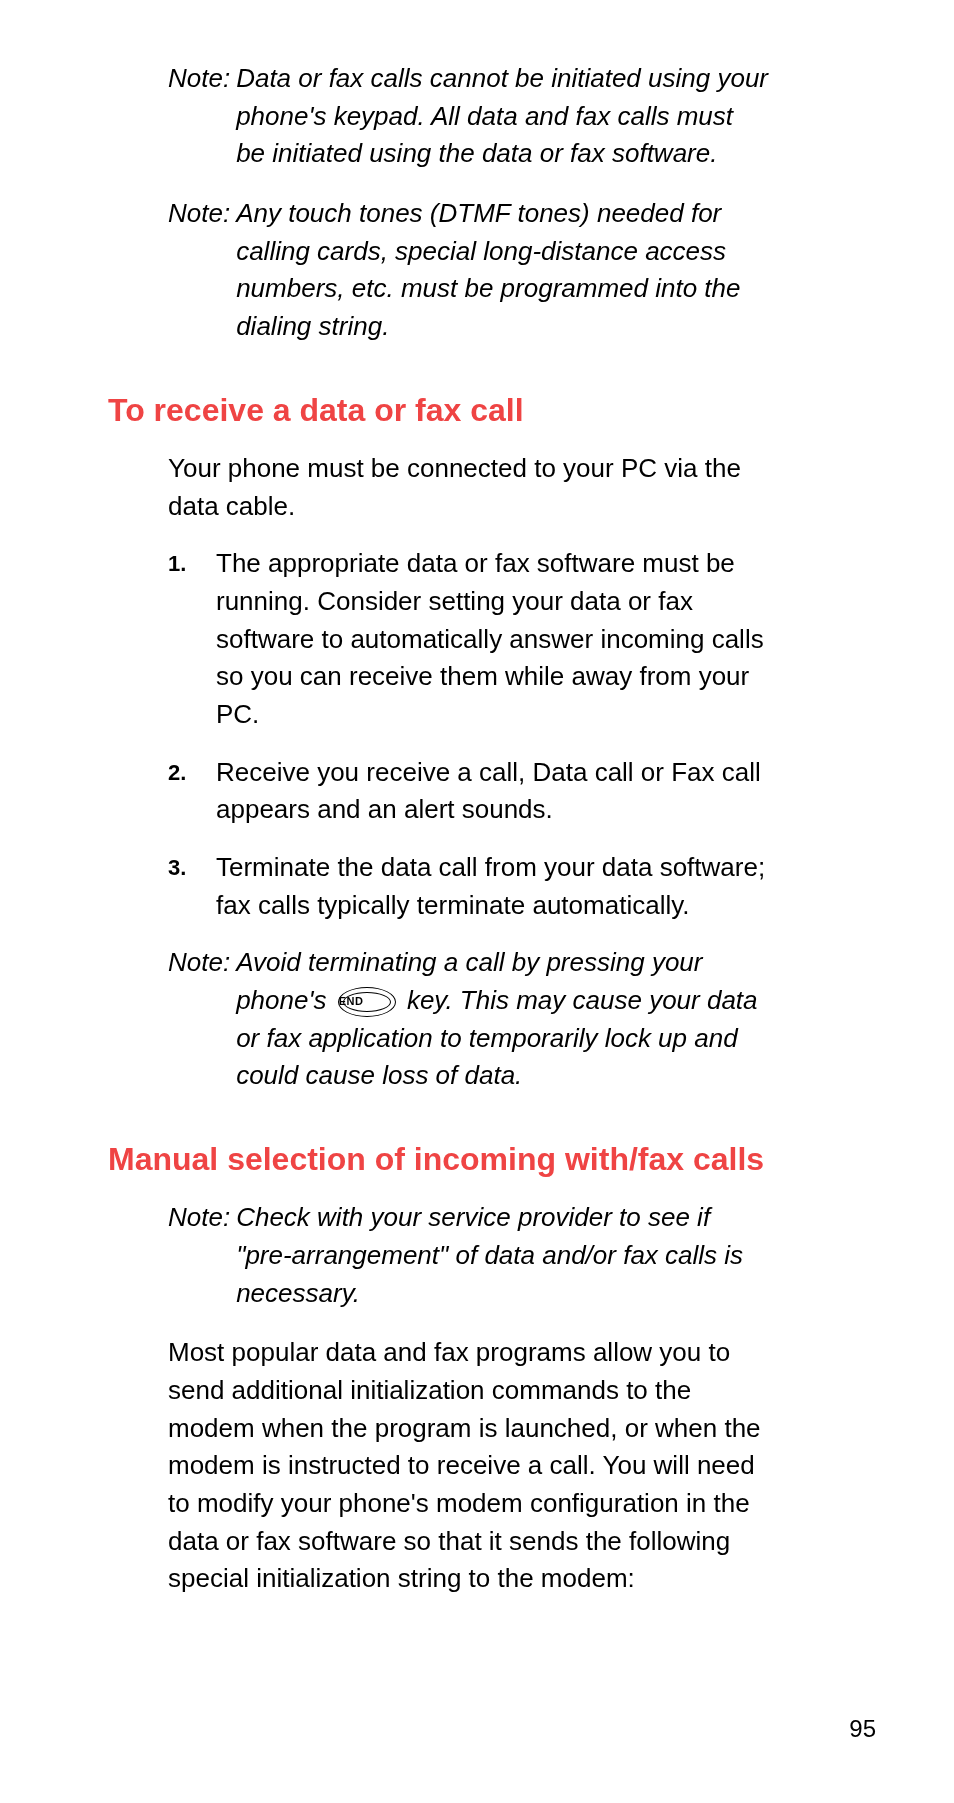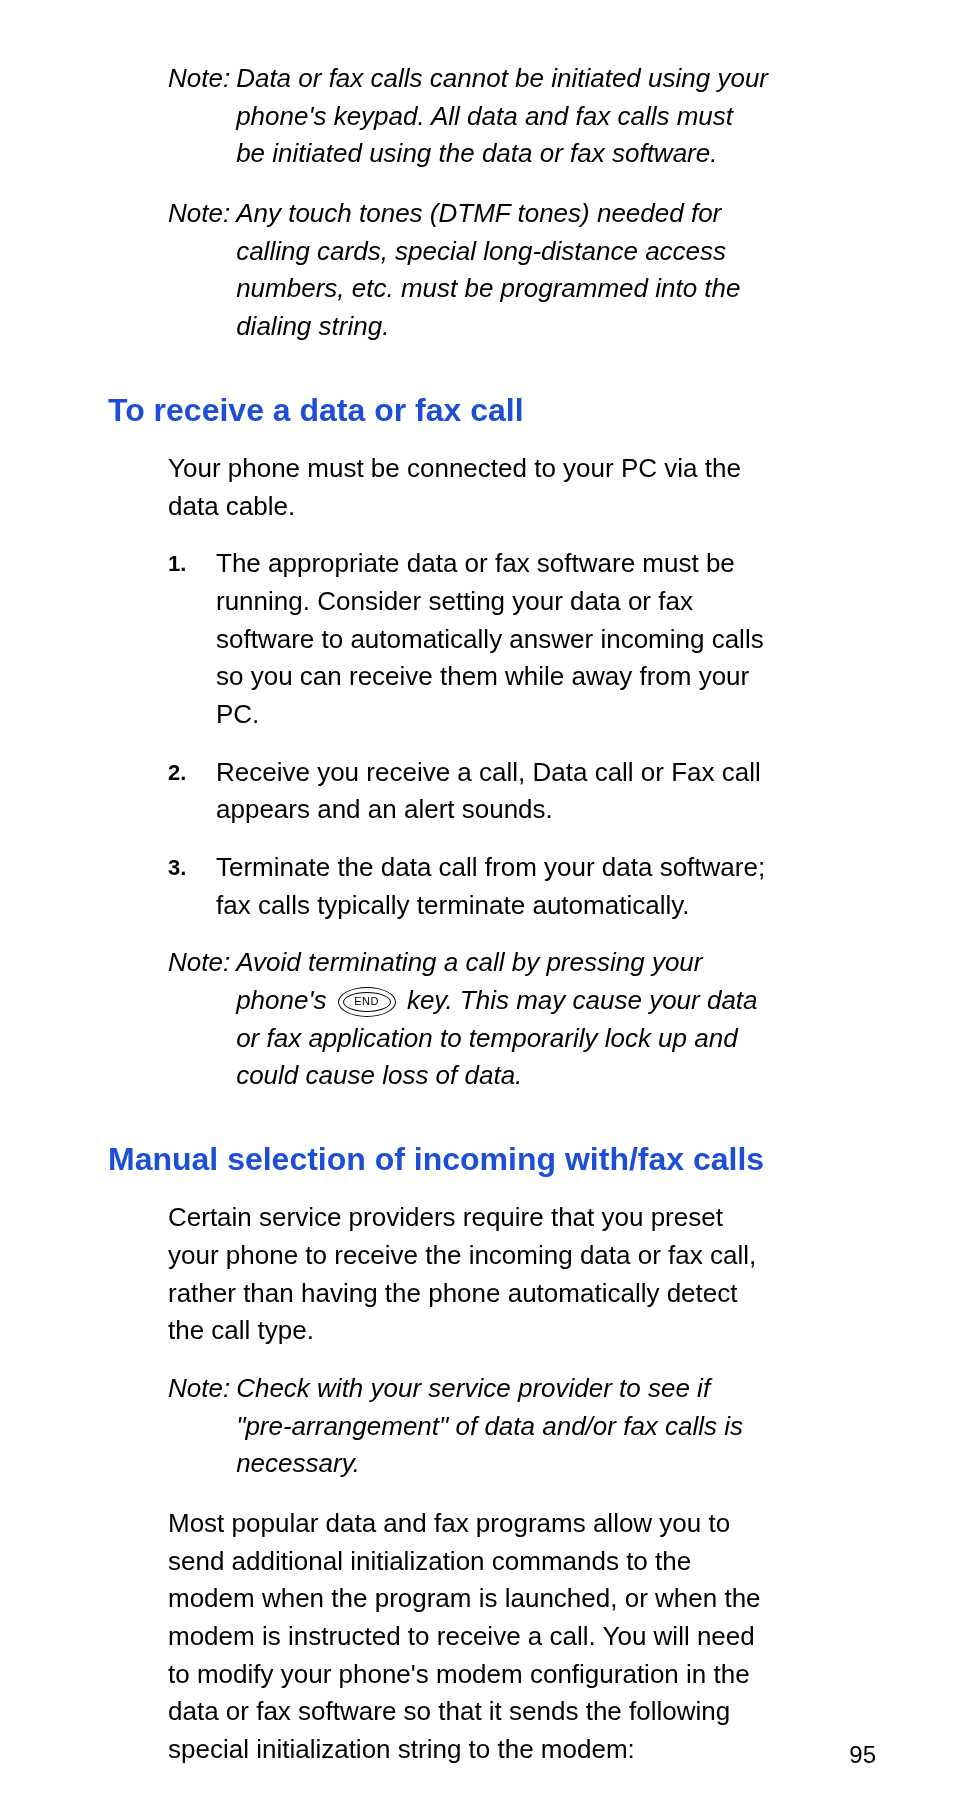--- a/index.html
+++ b/index.html
@@ -26,21 +26,21 @@
   }
   .note-label {
     flex: 0 0 auto;
     white-space: nowrap;
     padding-right: 6px;
   }
   .note-text {
     flex: 1 1 auto;
   }
   .heading {
-    color: #1d4ed8;
+    color: #ef4444;
     font-weight: 700;
     font-size: 32px;
     margin: 44px 0 20px 0;
     line-height: 1.25;
   }
   .para {
     margin: 18px 0 20px 60px;
     font-size: 26px;
     line-height: 1.45;
   }
@@ -76,22 +76,22 @@
     content: "";
     position: absolute;
     left: 4px; top: 4px; right: 4px; bottom: 4px;
     border: 1px solid #000;
     border-radius: 50%/50%;
   }
   .end-key-label {
     position: absolute;
     left: 0; right: 0; top: 50%;
     transform: translateY(-50%);
-    text-align: center;
-    font-weight: 400;
+    text-align: left;
+    font-weight: 700;
     font-size: 11px;
     letter-spacing: 0.5px;
     font-style: normal;
   }
   .page-number {
     position: absolute;
     bottom: 60px;
     left: 0; right: 0;
     text-align: right;
     font-size: 24px;
@@ -135,21 +135,20 @@
 
   <div class="note-block">
     <div class="note-label">Note:</div>
     <div class="note-text">
       <span>Avoid terminating a call by pressing your phone's </span><span class="end-key"><span class="end-key-label">END</span></span><span> key. This may cause your data or fax application to temporarily lock up and could cause loss of data.</span>
     </div>
   </div>
 
   <div class="heading">Manual selection of incoming with/fax calls</div>
 
-  <div class="para">Certain service providers require that you preset your phone to receive the incoming data or fax call, rather than having the phone automatically detect the call type.</div>
 
   <div class="note-block">
     <div class="note-label">Note:</div>
     <div class="note-text">Check with your service provider to see if "pre-arrangement" of data and/or fax calls is necessary.</div>
   </div>
 
   <div class="para">Most popular data and fax programs allow you to send additional initialization commands to the modem when the program is launched, or when the modem is instructed to receive a call. You will need to modify your phone's modem configuration in the data or fax software so that it sends the following special initialization string to the modem:</div>
 
   <div class="page-number">95</div>
 </div>

